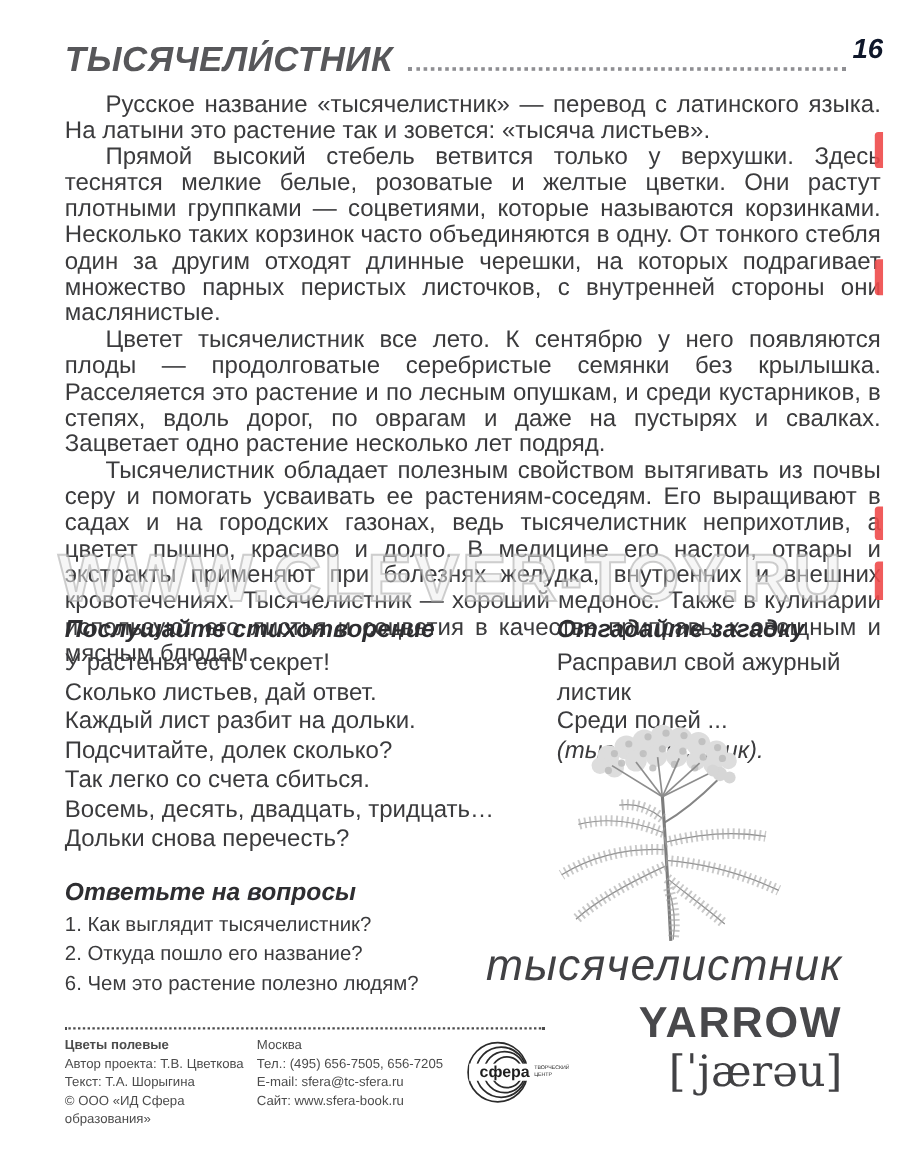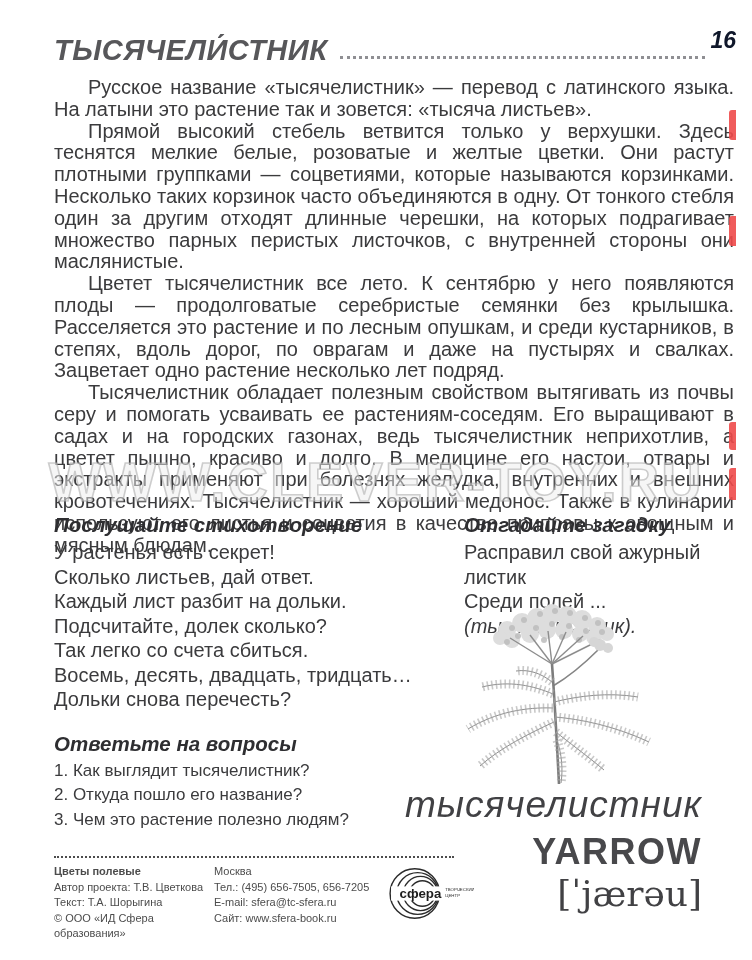--- a/index.html
+++ b/index.html
@@ -173,21 +173,21 @@
     <div class="poem-line">Каждый лист разбит на дольки.</div>
     <div class="poem-line">Подсчитайте, долек сколько?</div>
     <div class="poem-line">Так легко со счета сбиться.</div>
     <div class="poem-line">Восемь, десять, двадцать, тридцать…</div>
     <div class="poem-line">Дольки снова перечесть?</div>
 
     <div class="questions-block">
       <div class="section-heading">Ответьте на вопросы</div>
       <div class="question-item">1. Как выглядит тысячелистник?</div>
       <div class="question-item">2. Откуда пошло его название?</div>
-      <div class="question-item">3. Чем это растение полезно людям?</div>
+      <div class="question-item">6. Чем это растение полезно людям?</div>
     </div>
   </div>
 
   <div class="col-right">
     <div class="section-heading">Отгадайте загадку</div>
     <div class="riddle-line">Расправил свой ажурный листик</div>
     <div class="riddle-line"><span>Среди полей ... </span><span class="riddle-answer">(тысячелистник).</span></div>
   </div>
 
   <div class="plant-wrap">

